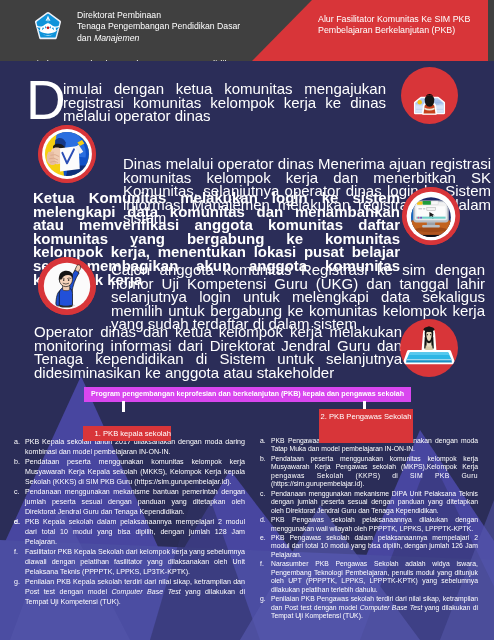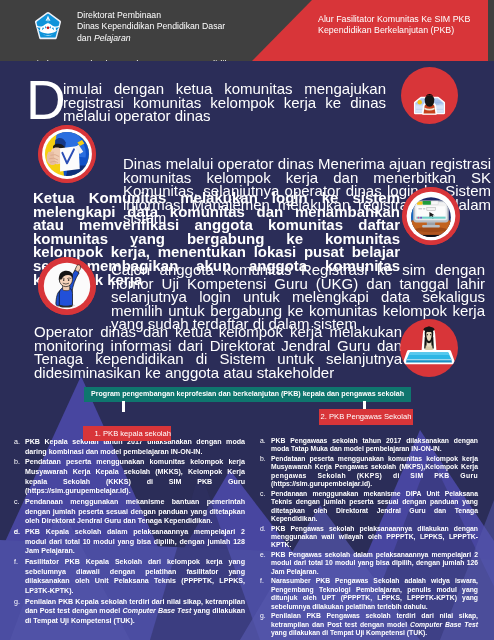--- a/index.html
+++ b/index.html
@@ -25,34 +25,34 @@
 .c1{left:401px;top:67px;width:57px;height:57px;}
 .c2{left:38px;top:125px;width:58px;height:58px;}
 .t2{left:117px;top:133px;width:368px;margin-top:24px;}
 .t3{left:27px;top:191px;width:367px;font-weight:bold;}
 .c3{left:402px;top:187px;width:58px;height:58px;}
 .c4{left:38px;top:257px;width:58px;height:58px;}
 .t4{left:105px;top:263px;width:374px;}
 .t5{left:28px;top:325px;width:368px;}
 .c5{left:400px;top:319px;width:58px;height:58px;}
 .prog{position:absolute;left:0;top:0;width:494px;height:640px;}
-.banner{position:absolute;left:84px;top:387px;width:327px;height:15px;background:#0f766e;
+.banner{position:absolute;left:84px;top:387px;width:327px;height:15px;background:#d946ef;
   color:#fff;font-size:7.1px;font-weight:bold;text-align:center;line-height:15px;white-space:nowrap;}
 .conn{position:absolute;width:3px;background:#fff;}
 .cnl{left:122px;top:401px;height:11px;}
 .cnr{left:363px;top:401px;height:9px;}
 .tab{position:absolute;background:#d83539;color:#fff;font-size:7.6px;text-align:center;white-space:nowrap;}
 .tl{left:83px;top:426px;width:88px;height:15px;line-height:15px;text-align:right;}
-.tr{left:319px;top:409px;width:94px;height:16px;line-height:16px;}
+.tr{left:319px;top:409px;width:94px;height:34px;line-height:16px;}
 .col{position:absolute;color:#fff;font-size:7.1px;line-height:9.65px;}
 .colL{left:14px;top:438px;width:231px;}
 .colR{left:260px;top:437px;width:218px;font-size:6.8px;line-height:8.45px;}
 .li{position:relative;padding-left:11px;margin-bottom:1px;text-align:justify;}
 .mk{position:absolute;left:0;top:0;}
-.tx{display:inline;font-weight:bold;}
+.tx{display:inline;}
 .li i{font-style:italic;}
 .li .sp{letter-spacing:0.35px;}
 </style>
 </head>
 <body>
 
 <div class="page">
 
   <svg class="bg" width="494" height="640" viewBox="0 0 494 640">
     <rect x="0" y="0" width="494" height="640" fill="#2b2d58"></rect>
@@ -83,27 +83,27 @@
       <path d="M66.5 53 C69 56.3 70.4 60.3 70.8 64.8 C68.4 62.2 65.7 60 62.7 58.4 C64.4 56.9 65.6 55.1 66.5 53 Z" fill="#0f93da"></path>
       <path d="M42 49.2 C40.6 52 39.8 55.4 39.8 59.2 C41.3 57.5 43 56.2 44.9 55.2 C43.7 53.5 42.8 51.5 42 49.2 Z" fill="#0f93da"></path>
       <path d="M58 49.2 C59.4 52 60.2 55.4 60.2 59.2 C58.7 57.5 57 56.2 55.1 55.2 C56.3 53.5 57.2 51.5 58 49.2 Z" fill="#0f93da"></path>
       <circle cx="50" cy="56" r="4.6" fill="#c8181c"></circle>
       <path d="M50 61 C47.6 64.5 45.8 69.2 45 74.5 L55 74.5 C54.2 69.2 52.4 64.5 50 61 Z" fill="#fff"></path>
       <path d="M34 78.5 C40 82.5 60 82.5 66 78.5 C60 80.8 40 80.8 34 78.5 Z" fill="#fff"></path>
       <path d="M36.5 81.5 C42 84 58 84 63.5 81.5 C58 83 42 83 36.5 81.5 Z" fill="#d9eefa"></path>
     </svg>
     <div class="hdr-left">
       <div>Direktorat Pembinaan</div>
-      <div>Dinas Kependidikan Pendidikan Dasar</div>
-      <div>dan <i>Pelajaran</i></div>
+      <div>Tenaga Pengembangan Pendidikan Dasar</div>
+      <div>dan <i>Manajemen</i></div>
     </div>
     <div class="hdr-left-bottom">Direktorat Jenderal Guru dan Tenaga Kependidikan</div>
     <div class="hdr-right">
       <div>Alur Fasilitator Komunitas Ke SIM PKB</div>
-      <div>Kependidikan Berkelanjutan (PKB)</div>
+      <div>Pembelajaran Berkelanjutan (PKB)</div>
     </div>
   </div>
 
   <div class="step s1">
     <div class="dropcap">D</div>
     <div class="step-txt t1">imulai dengan ketua komunitas mengajukan registrasi komunitas kelompok kerja ke dinas melalui operator dinas</div>
     <div class="circ c1">
       <svg viewBox="0 0 100 100">
         <g transform="translate(50,66) scale(0.52) translate(-50,-50)">
           <path d="M2 78 L2 44 L22 28 L78 28 L98 44 L98 78 Z" fill="#fff" stroke="#fff" stroke-width="9" stroke-linejoin="round"></path>

